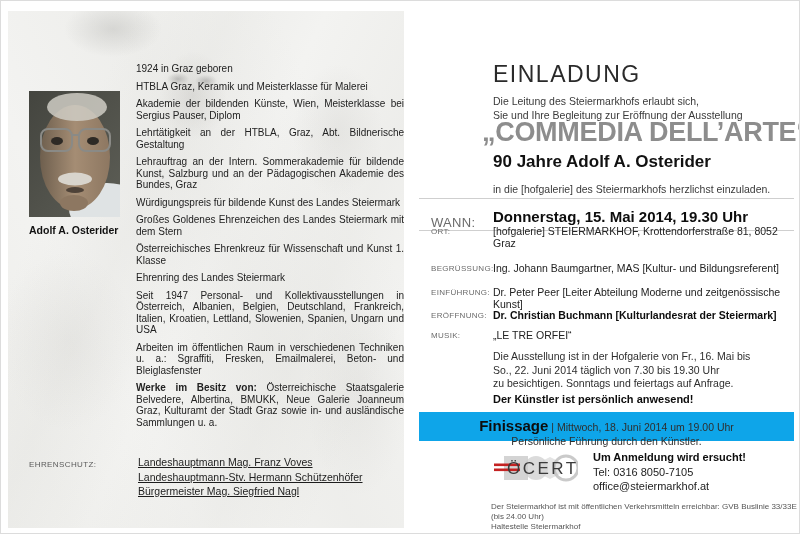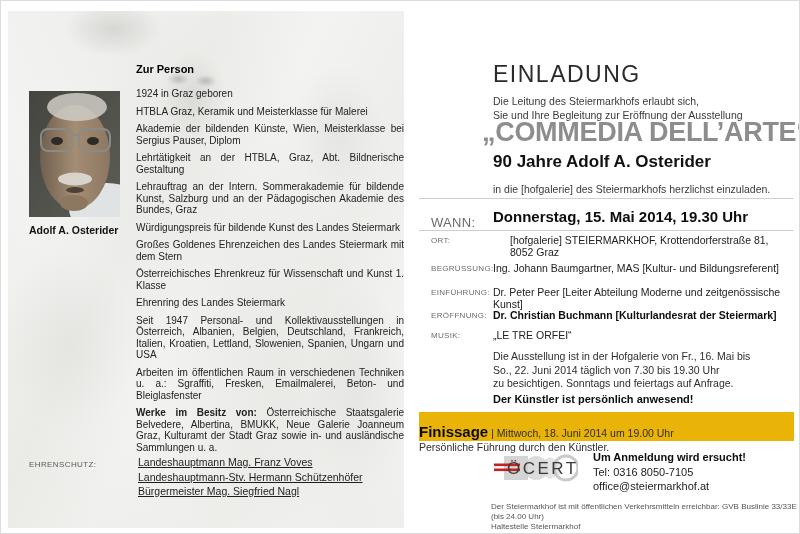--- a/index.html
+++ b/index.html
@@ -57,27 +57,27 @@
   .subtitle { position:absolute; left:89px; top:151px; font-size:17px; font-weight:bold; color:#111; }
   .invite { position:absolute; left:89px; top:182px; font-size:10.5px; color:#3a3a3a; }
   .rule { position:absolute; left:15px; width:375px; height:1px; background:#cfcfcf; }
   .rule1 { top:197px; } .rule2 { top:229px; }
   .wann-label { position:absolute; left:27px; top:214px; font-size:13px; color:#6b6b6b; letter-spacing:0.3px; }
   .wann-value { position:absolute; left:89px; top:207px; font-size:15px; font-weight:bold; color:#0d0d0d; }
   .detail-row { position:absolute; left:0; right:8px; }
   .detail-row .dlabel { position:absolute; left:27px; top:2px; font-size:8px; color:#6b6b6b; letter-spacing:0.3px; }
   .detail-row .dvalue { margin-left:89px; font-size:10.5px; color:#222; }
   .detail-row .bold { font-weight:bold; color:#0d0d0d; }
-  .row-ort { top:233px;padding-left:17px; } .row-begr { top:261px; } .row-einf { top:285px; }
+  .row-ort { top:224px; } .row-begr { top:261px; } .row-einf { top:285px; }
   .row-eroeff { top:308px; } .row-musik { top:328px; }
   .exh-info { position:absolute; left:89px; top:349px; font-size:10.5px; line-height:13.5px; color:#2e2e2e; }
   .present { position:absolute; left:89px; top:392px; font-size:11px; font-weight:bold; color:#0d0d0d; }
   .finissage {
     position:absolute; left:15px; top:411px; width:375px; height:29px;
-    background:#eab308; box-sizing:border-box; padding-top:12px;
+    background:#0ea5e9; text-align:center; box-sizing:border-box; padding-top:6px;
   }
   .finissage .l1 { font-size:10.5px; color:#2e2e2e; line-height:16px; }
   .finissage .l1 .big { font-size:15px; font-weight:bold; color:#0d0d0d; margin-right:3px; }
   .finissage .l2 { font-size:10.5px; color:#2e2e2e; line-height:12px; }
   .oecert { position:absolute; left:90px; top:448px; }
   .contact { position:absolute; left:189px; top:449px; }
   .contact .c1 { font-size:11px; font-weight:bold; color:#0d0d0d; line-height:14.5px; }
   .contact .c2, .contact .c3 { font-size:11px; color:#222; line-height:14.5px; }
   .footnote { position:absolute; left:87px; top:501px; font-size:8px; line-height:10px; color:#555; }
 </style>
@@ -112,21 +112,20 @@
         <ellipse cx="28" cy="50" rx="6" ry="4" fill="#2e2a25"></ellipse>
         <ellipse cx="64" cy="50" rx="6" ry="4" fill="#2e2a25"></ellipse>
         <ellipse cx="46" cy="88" rx="17" ry="6.5" fill="#d8d4cc"></ellipse>
         <ellipse cx="46" cy="99" rx="9" ry="3" fill="#4e4238"></ellipse>
         <ellipse cx="45" cy="112" rx="14" ry="8" fill="#8d7761"></ellipse>
       </svg>
     </div>
     <div class="photo-caption">Adolf A. Osterider</div>
 
     <div class="person">
-      <h3>Zur Person</h3>
       <p>1924 in Graz geboren</p>
       <p>HTBLA Graz, Keramik und Meisterklasse für Malerei</p>
       <p>Akademie der bildenden Künste, Wien, Meisterklasse bei Sergius Pauser, Diplom</p>
       <p>Lehrtätigkeit an der HTBLA, Graz, Abt. Bildnerische Gestaltung</p>
       <p>Lehrauftrag an der Intern. Sommerakademie für bildende Kunst, Salzburg und an der Pädagogischen Akademie des Bundes, Graz</p>
       <p>Würdigungspreis für bildende Kunst des Landes Steiermark</p>
       <p>Großes Goldenes Ehrenzeichen des Landes Steiermark mit dem Stern</p>
       <p>Österreichisches Ehrenkreuz für Wissenschaft und Kunst 1. Klasse</p>
       <p>Ehrenring des Landes Steiermark</p>
       <p>Seit 1947 Personal- und Kollektivausstellungen in Österreich, Albanien, Belgien, Deutschland, Frankreich, Italien, Kroatien, Lettland, Slowenien, Spanien, Ungarn und USA</p>

